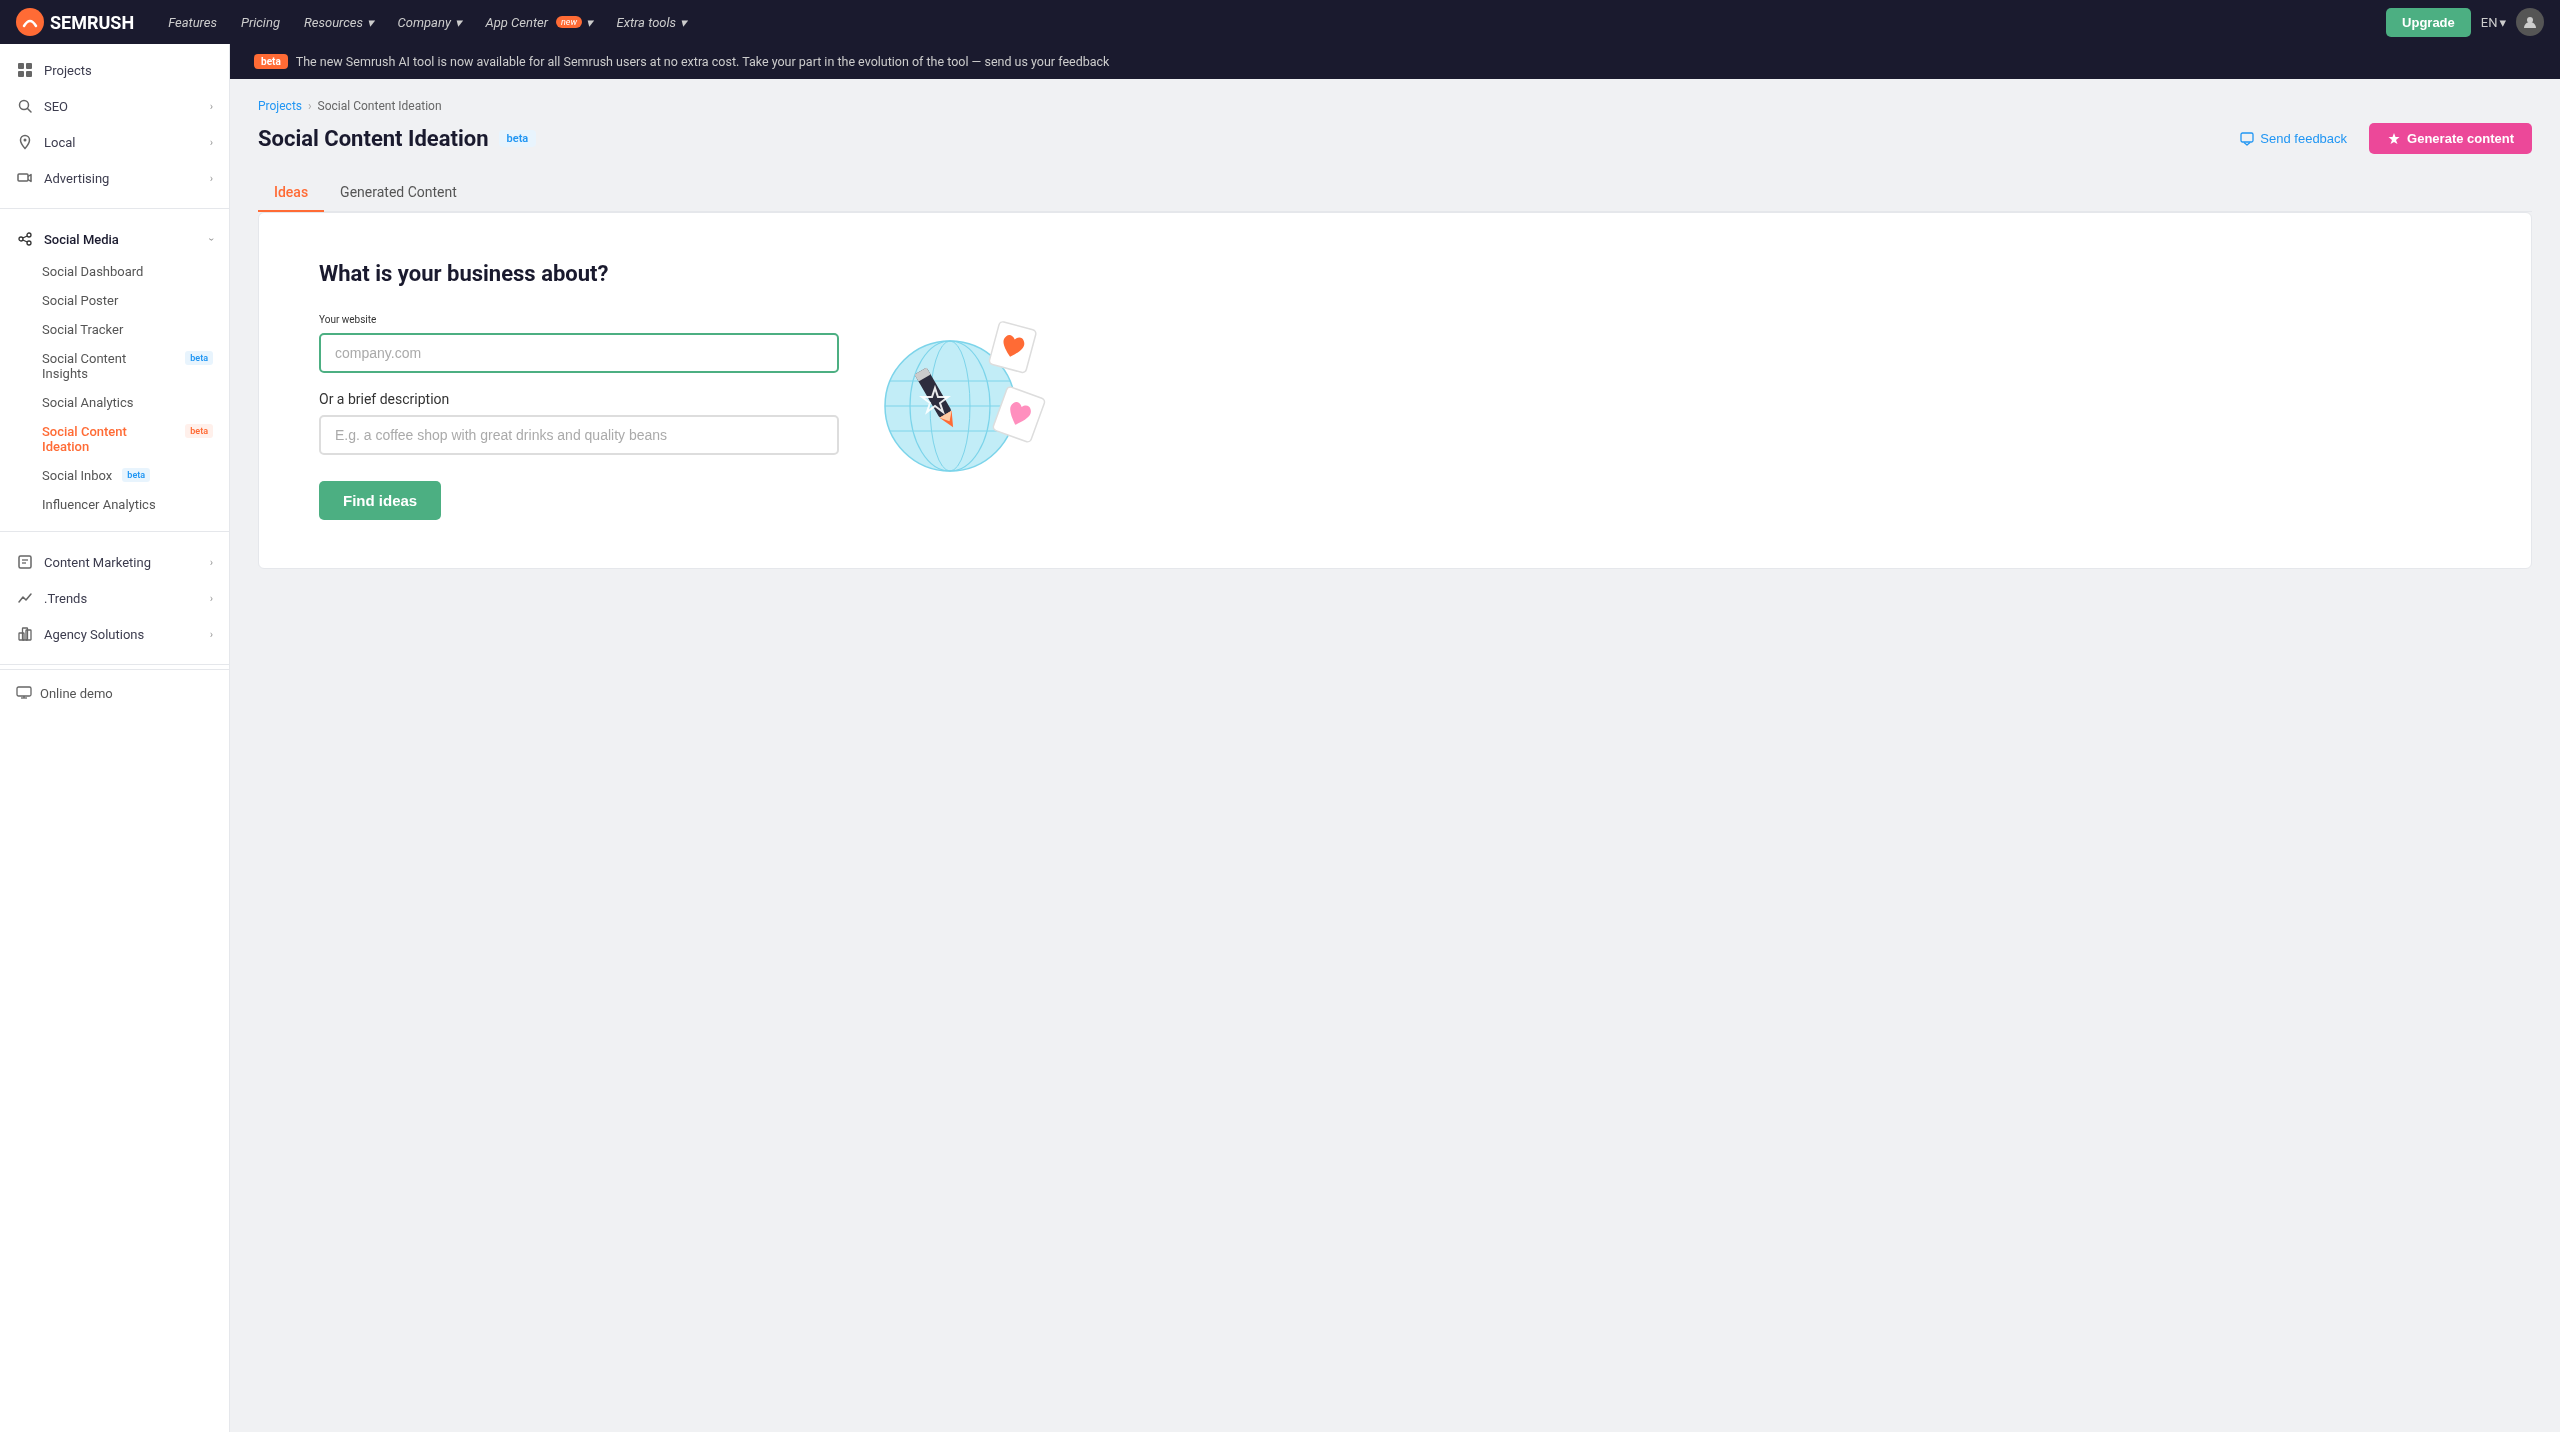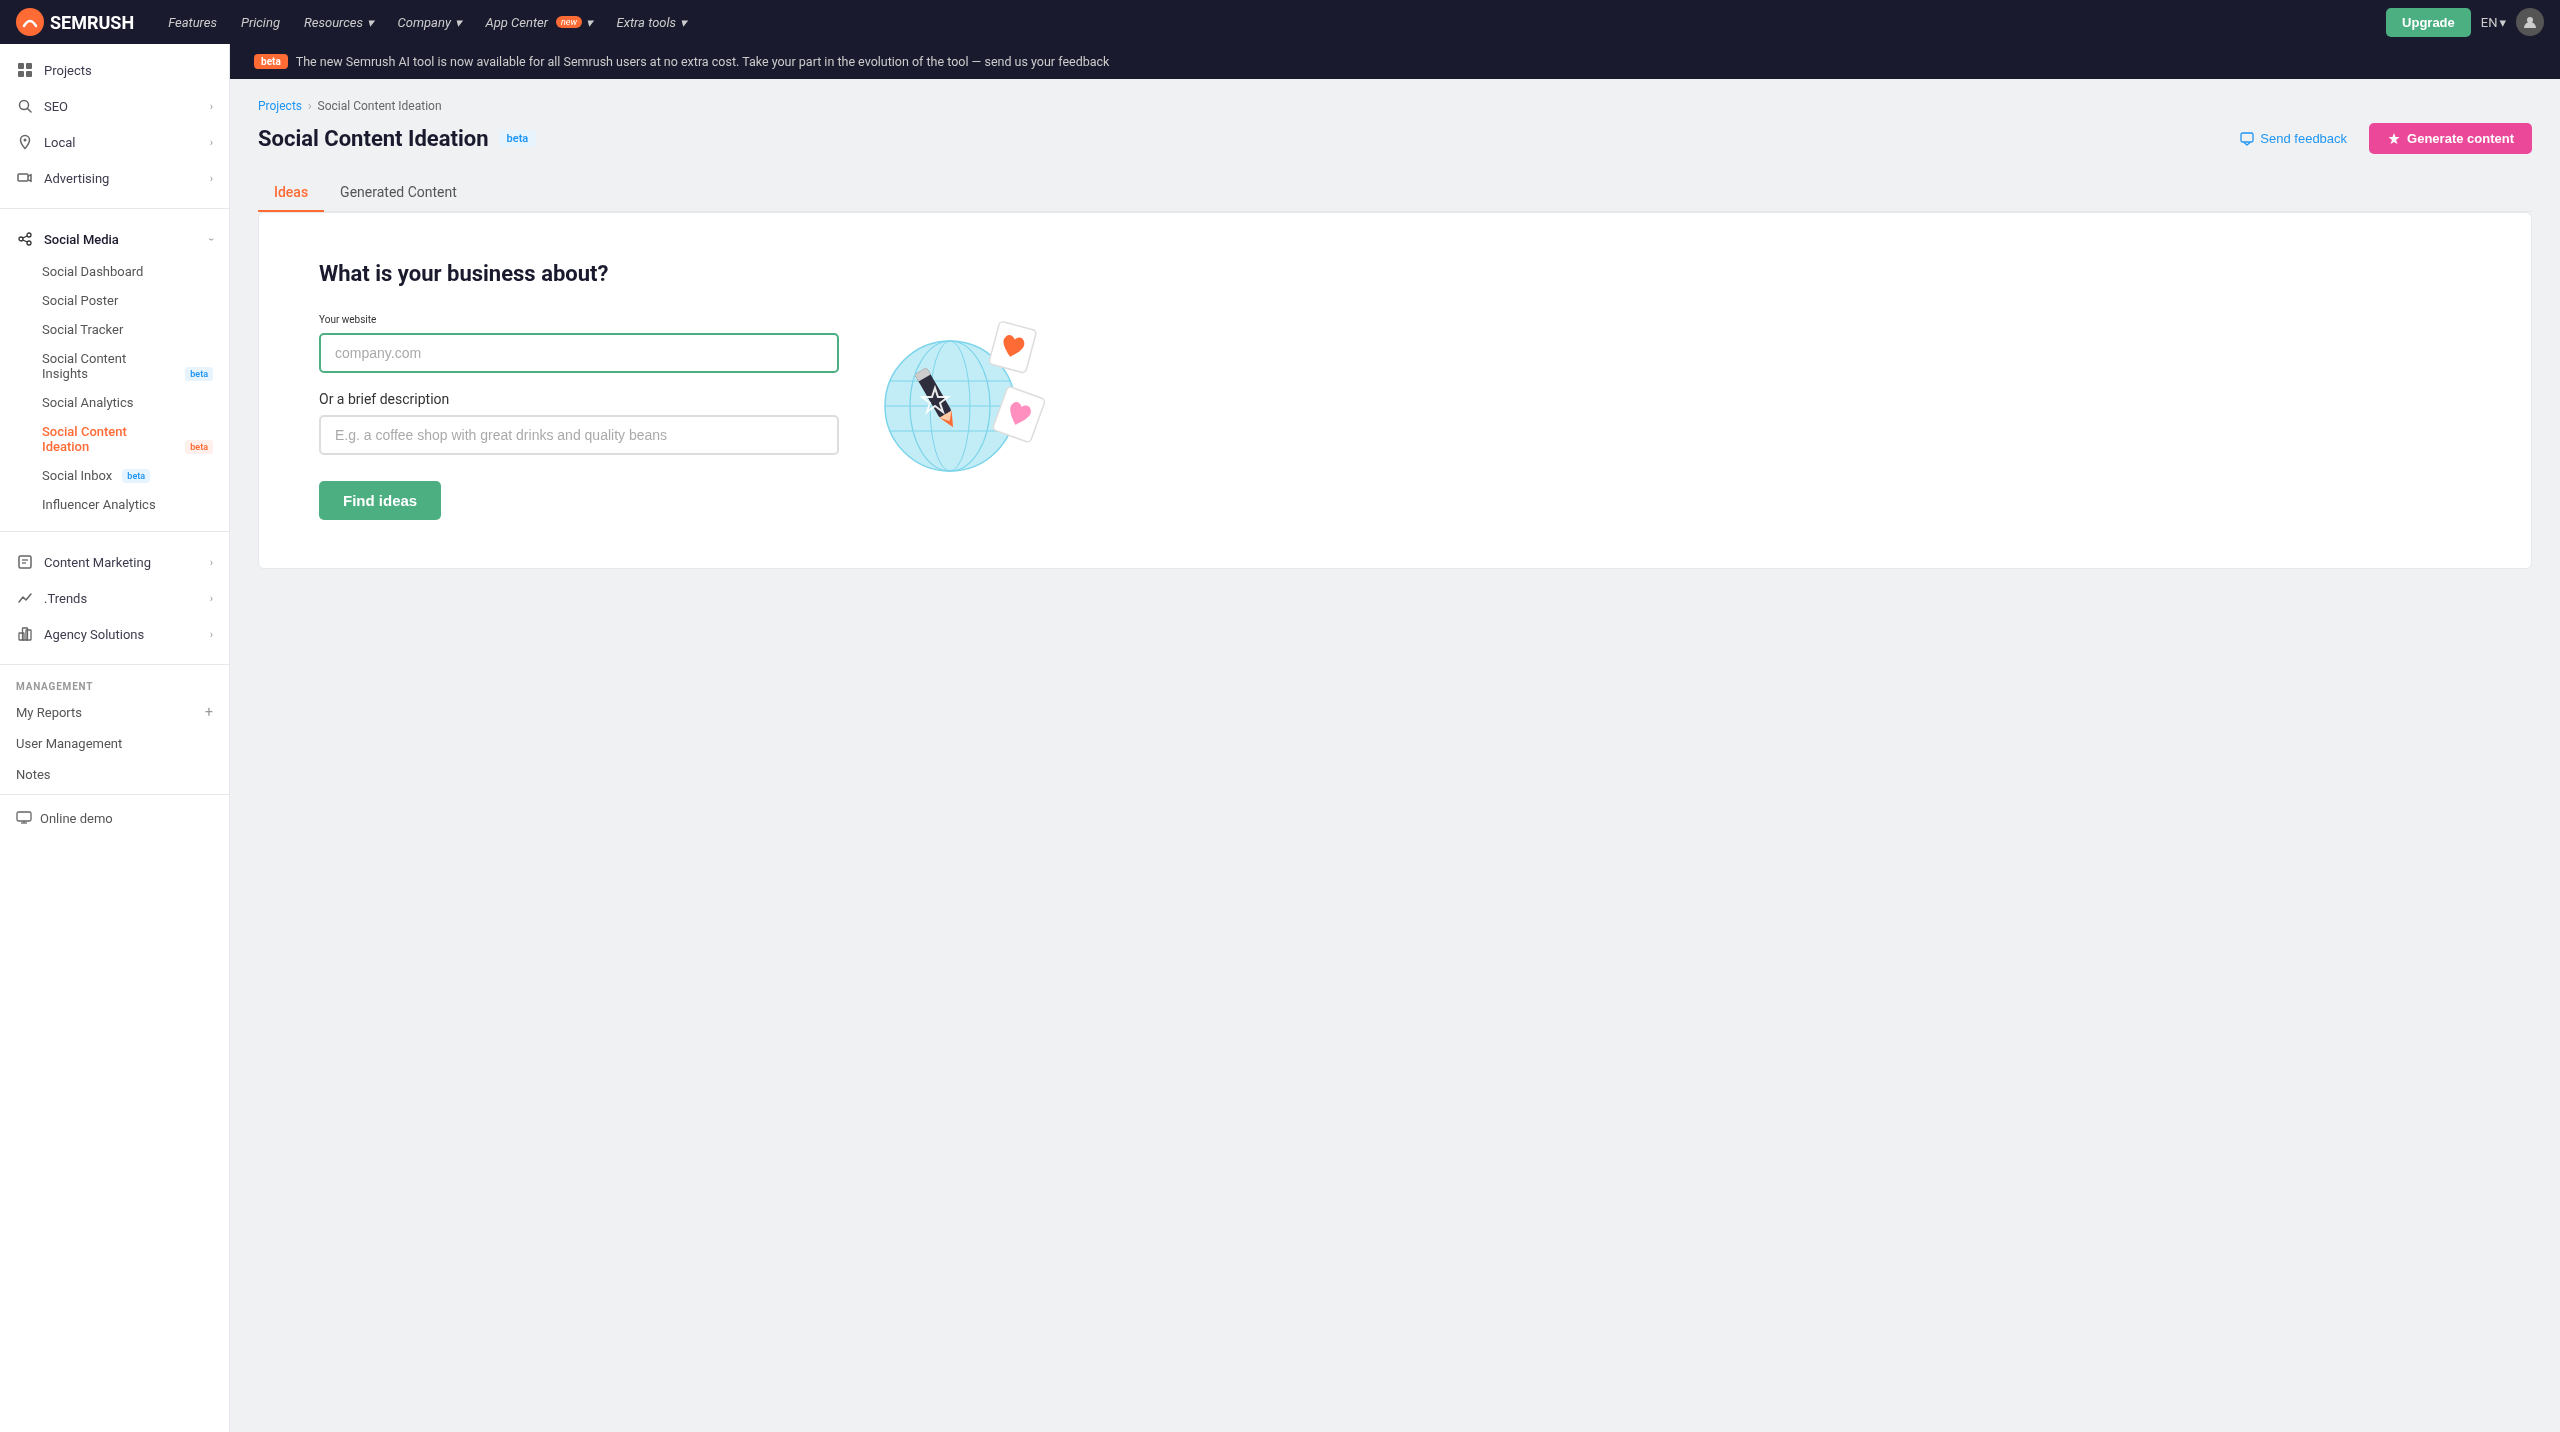--- a/index.html
+++ b/index.html
@@ -22,21 +22,21 @@
     
     .layout { display: flex; margin-top: 44px; min-height: calc(100vh - 44px); }
 
     
     .sidebar { width: 230px; background: #fff; border-right: 1px solid #e5e7eb; flex-shrink: 0; overflow-y: auto; min-height: calc(100vh - 44px); }
     .sidebar-section { padding: 8px 0; }
     .sidebar-item { display: flex; align-items: center; padding: 9px 16px; cursor: pointer; color: #3c3c4e; font-size: 13px; gap: 10px; }
     .sidebar-item .item-icon { width: 18px; height: 18px; flex-shrink: 0; display: flex; align-items: center; justify-content: center; }
     .sidebar-item .item-label { flex: 1; font-size: 13px; }
     .sidebar-item .chevron { color: #999; font-size: 11px; }
-    .sidebar-sub-item { padding: 7px 16px 7px 42px; cursor: pointer; color: #555; font-size: 13px; display: flex; align-items: flex-end; gap: 6px; }
+    .sidebar-sub-item { padding: 7px 16px 7px 42px; cursor: pointer; color: #555; font-size: 13px; display: flex; align-items: flex-start; gap: 6px; }
     .sidebar-sub-item.active { color: #ff6b35; font-weight: 500; }
     .beta-badge { background: #e8f4fd; color: #2196f3; font-size: 9px; font-weight: 600; padding: 2px 5px; border-radius: 3px; margin-left: 4px; }
     .mgmt-label { font-size: 10px; font-weight: 700; color: #999; letter-spacing: 0.8px; padding: 12px 16px 4px; text-transform: uppercase; }
     .sidebar-mgmt-item { display: flex; align-items: center; padding: 8px 16px; cursor: pointer; color: #555; font-size: 13px; gap: 8px; }
     .plus-icon { color: #999; margin-left: auto; font-size: 14px; }
     .sidebar-divider { height: 1px; background: #e5e7eb; margin: 4px 0; }
     .online-demo { display: flex; align-items: center; gap: 8px; padding: 10px 16px; color: #555; font-size: 13px; cursor: pointer; }
 
     
     .main { flex: 1; display: flex; flex-direction: column; }
@@ -237,33 +237,20 @@
               <rect x="5.5" y="2" width="5" height="12" rx="0.5" stroke="#666" stroke-width="1.3"></rect>
             </svg>
         </span>
         <span class="item-label">Agency Solutions</span>
         <span class="chevron">›</span>
       </div>
     </div>
 
     <div class="sidebar-divider"></div>
 
-    <div>
-      <div class="mgmt-label">MANAGEMENT</div>
-      <div class="sidebar-mgmt-item">
-        <span>My Reports</span>
-        <span class="plus-icon">+</span>
-      </div>
-      <div class="sidebar-mgmt-item">
-        <span>User Management</span>
-      </div>
-      <div class="sidebar-mgmt-item">
-        <span>Notes</span>
-      </div>
-    </div>
 
     <div class="sidebar-divider"></div>
 
     <div class="online-demo">
       <span>
         <svg width="16" height="16" viewBox="0 0 16 16" fill="none">
             <rect x="1" y="3" width="14" height="9" rx="1.5" stroke="#666" stroke-width="1.3"></rect>
             <line x1="5" y1="14" x2="11" y2="14" stroke="#666" stroke-width="1.3"></line>
             <line x1="8" y1="12" x2="8" y2="14" stroke="#666" stroke-width="1.3"></line>
           </svg>

